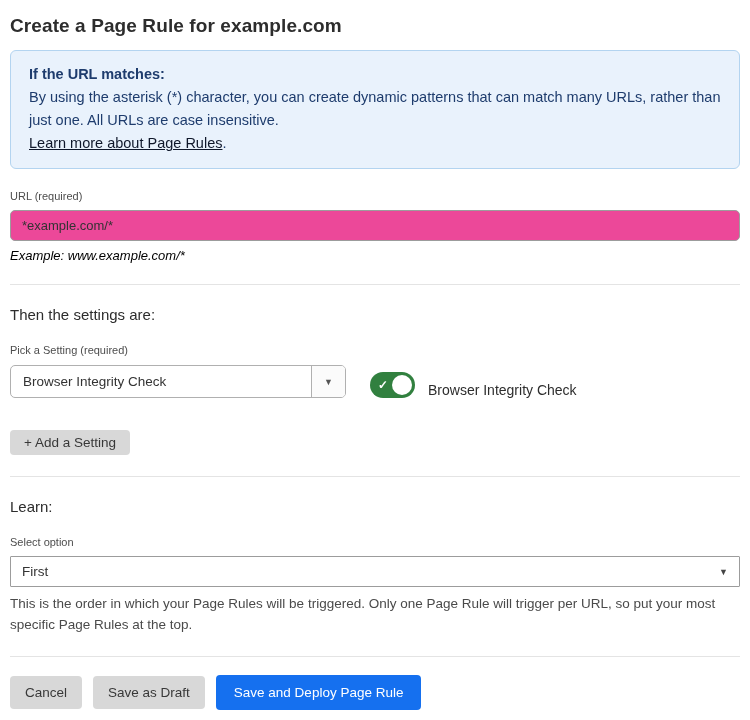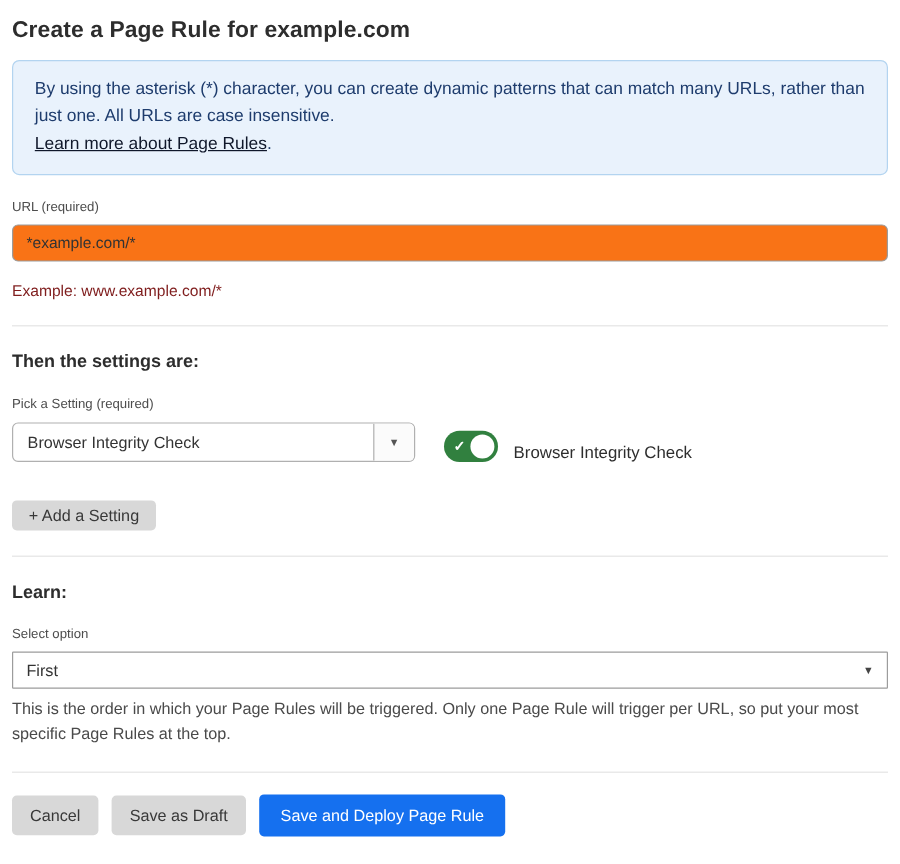--- a/index.html
+++ b/index.html
@@ -39,49 +39,50 @@
   }
 
   
   .field-label {
     font-size: 11px;
     color: #4d4d4d;
     margin-top: 21px;
   }
   .helper-text {
     font-size: 13px;
-    color: #7f1d1d;
-    margin-top: 17px;
+    color: #000000;
+    margin-top: 7px;
+    font-style: italic;
   }
 
   
   .url-input {
     display: block;
     width: 100%;
     height: 31px;
     margin-top: 8px;
     border: 1px solid #9c9c9c;
     border-radius: 5px;
     padding: 0 11px;
     font-size: 13px;
     color: #333333;
     font-family: "Liberation Sans", sans-serif;
-    background: #f97316;
+    background: #ec4899;
     outline: none;
   }
 
   hr.divider {
     border: none;
     border-top: 1px solid #e4e4e4;
     margin: 21px 0 0 0;
   }
 
   .section-heading {
     font-size: 15px;
-    font-weight: bold;
+    font-weight: normal;
     color: #2d2d2d;
     margin-top: 21px;
   }
 
   
   .setting-row {
     display: flex;
     align-items: flex-end;
     margin-top: 9px;
   }
@@ -203,20 +204,21 @@
   }
 </style>
 </head>
 <body>
 
 <div class="wrap">
 
   <div class="page-title">Create a Page Rule for example.com</div>
 
   <div class="info-box">
+    <div class="info-heading">If the URL matches:</div>
     <div><span>By using the asterisk (*) character, you can create dynamic patterns that can match many URLs, rather than just one. All URLs are case insensitive.</span><br>
       <a class="info-link">Learn more about Page Rules</a><span>.</span>
     </div>
   </div>
 
   <div class="field-label">URL (required)</div>
   <input class="url-input" type="text" value="*example.com/*" style="">
   <div class="helper-text">Example: www.example.com/*</div>
 
   <hr class="divider">

